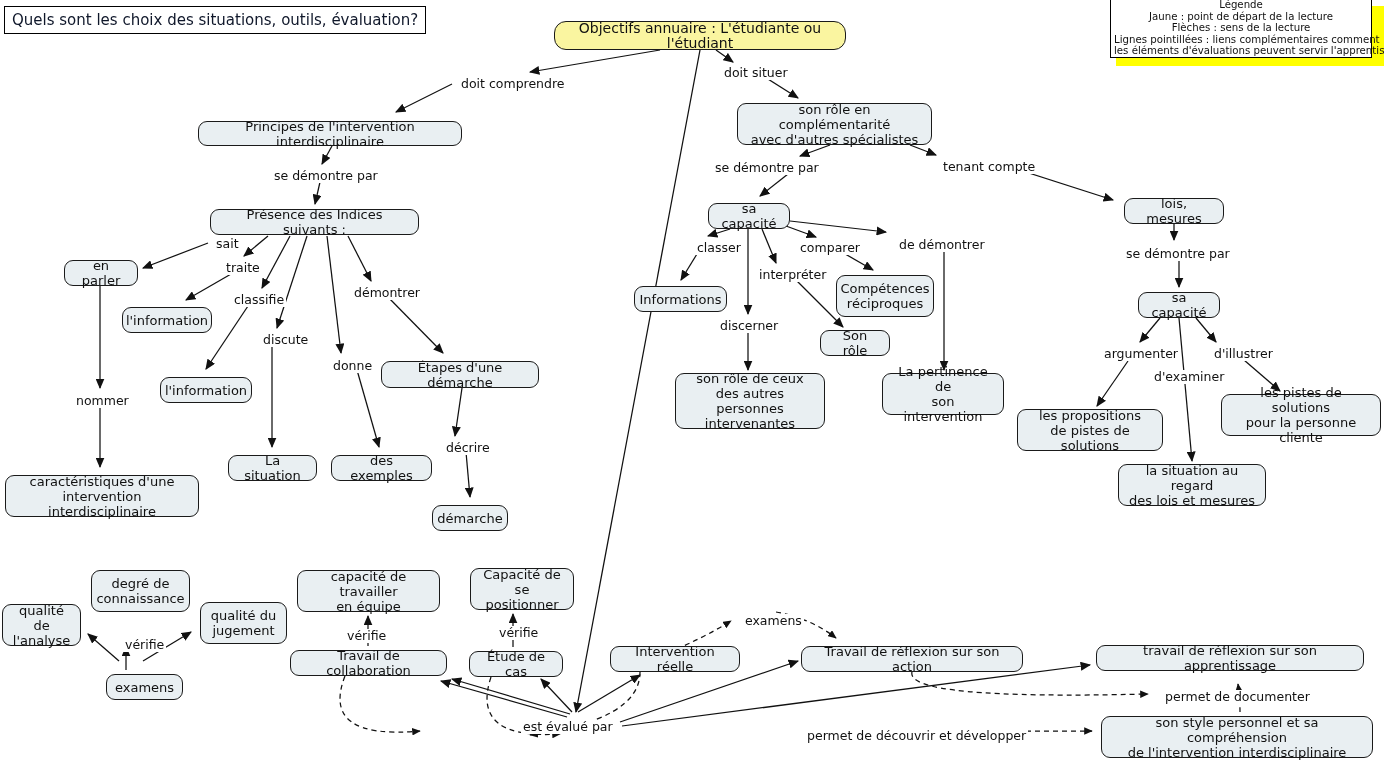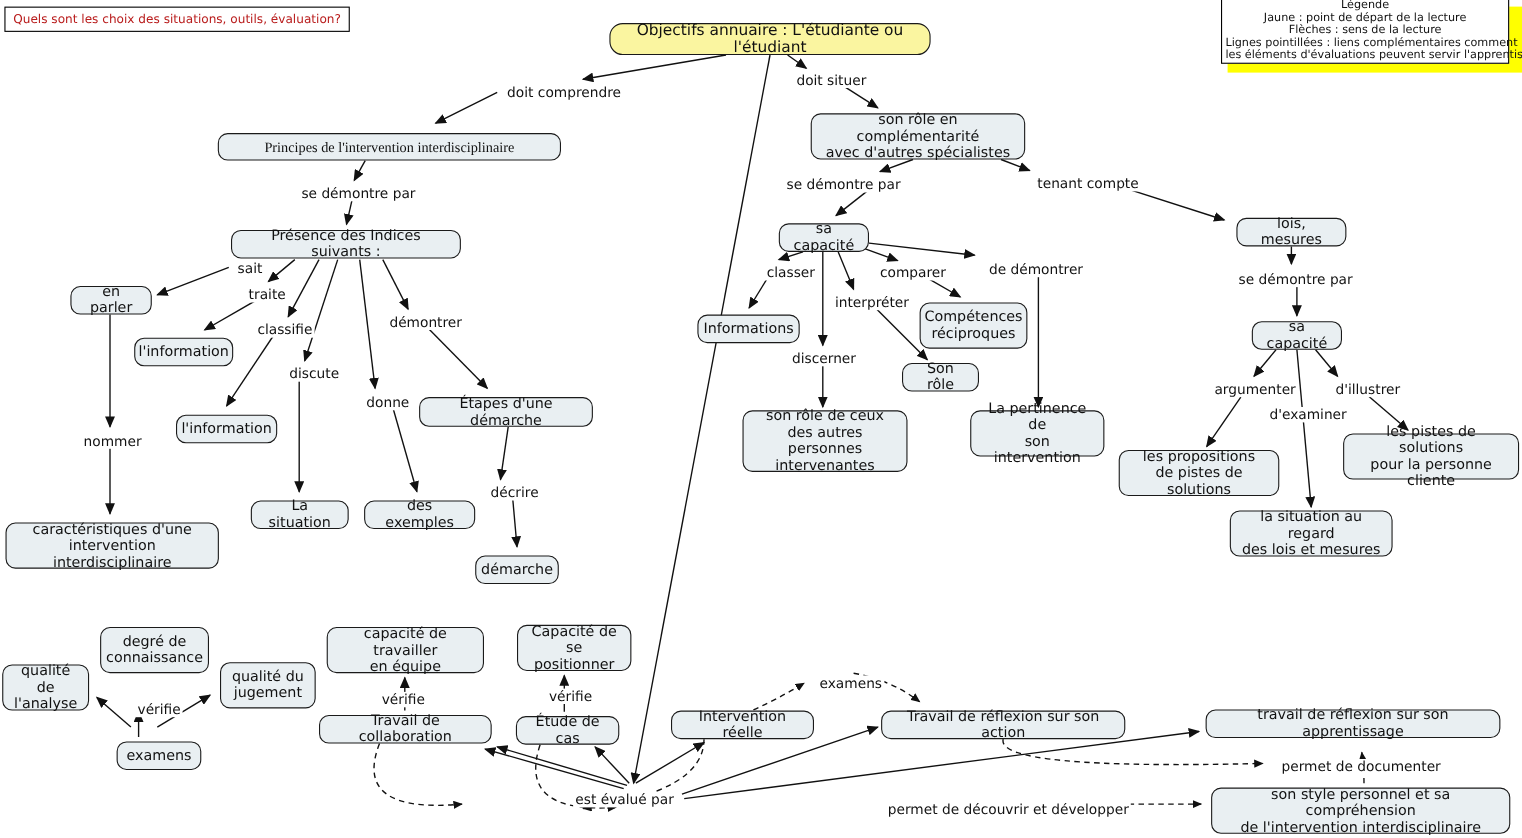--- a/index.html
+++ b/index.html
@@ -5,22 +5,22 @@
   html,body{margin:0;padding:0;background:#ffffff;}
   body{font-family:"DejaVu Sans","Liberation Sans",sans-serif;}
   #canvas{position:relative;width:1384px;height:762px;background:#fff;overflow:hidden;}
   #edges{position:absolute;left:0;top:0;width:1384px;height:762px;pointer-events:none;}
   .node{position:absolute;box-sizing:border-box;background:#e9eff2;border:1.4px solid #1a1a1a;
         border-radius:9px;color:#111;font-size:13px;line-height:15px;text-align:center;
         display:flex;align-items:center;justify-content:center;padding:3px 8px;white-space:pre-line;}
   .node.root{background:#faf5a0;border-radius:12px;font-size:14px;}
   .elabel{position:absolute;font-size:12.5px;color:#111;background:#fff;padding:0 2px;white-space:nowrap;
           line-height:14px;}
-  .qbox{position:absolute;left:4px;top:6px;border:1.3px solid #000;background:#fff;color:#b91c1c;
-        font-size:11px;padding:4px 7px;white-space:nowrap;}
+  .qbox{position:absolute;left:4px;top:6px;border:1.3px solid #000;background:#fff;color:#0f172a;
+        font-size:15px;padding:4px 7px;white-space:nowrap;}
   .legend-wrap{position:absolute;left:1110px;top:0px;width:274px;height:66px;}
   .legend-shadow{position:absolute;left:6px;top:6px;width:268px;height:60px;background:#ffff00;}
   .legend-box{position:absolute;left:0;top:-4px;width:262px;height:62px;background:#fff;border:1.4px solid #000;
         font-size:10.2px;line-height:11.6px;color:#111;text-align:center;padding:2px 3px;box-sizing:border-box;}
   .legend-box div{white-space:nowrap;}
 </style>
 </head>
 <body>
 
 <div id="canvas">
@@ -110,21 +110,21 @@
       <path d="M912,672 Q905,700 1148,694"></path>
       <path d="M1240,712 Q1240,700 1238,684"></path>
       <path d="M345,676 Q320,740 420,731"></path>
       <path d="M491,677 Q470,740 560,734"></path>
       <path d="M640,672 Q640,720 530,735"></path>
       <path d="M945,731 L1092,731"></path>
     </g>
   </svg>
 
 <div class="node root" style="left: 554px; top: 21px; width: 292px; height: 29px;">Objectifs annuaire : L'étudiante ou l'étudiant</div>
-    <div class="node" style="left: 198px; top: 121px; width: 312px; height: 25px; font-family: Liberation Serif, serif;">Principes de l'intervention interdisciplinaire</div>
+    <div class="node" style="left: 198px; top: 121px; width: 264px; height: 25px;">Principes de l'intervention interdisciplinaire</div>
     <div class="node" style="left: 210px; top: 209px; width: 209px; height: 26px;">Présence des Indices suivants :</div>
     <div class="node" style="left: 64px; top: 260px; width: 74px; height: 26px;">en parler</div>
     <div class="node" style="left: 122px; top: 307px; width: 90px; height: 26px;">l'information</div>
     <div class="node" style="left: 160px; top: 377px; width: 92px; height: 26px;">l'information</div>
     <div class="node" style="left: 228px; top: 455px; width: 89px; height: 26px;">La situation</div>
     <div class="node" style="left: 331px; top: 455px; width: 101px; height: 26px;">des exemples</div>
     <div class="node" style="left: 381px; top: 361px; width: 158px; height: 27px;">Étapes d'une démarche</div>
     <div class="node" style="left: 432px; top: 505px; width: 76px; height: 26px;">démarche</div>
     <div class="node" style="left: 5px; top: 475px; width: 194px; height: 42px;">caractéristiques d'une
 intervention interdisciplinaire</div>

